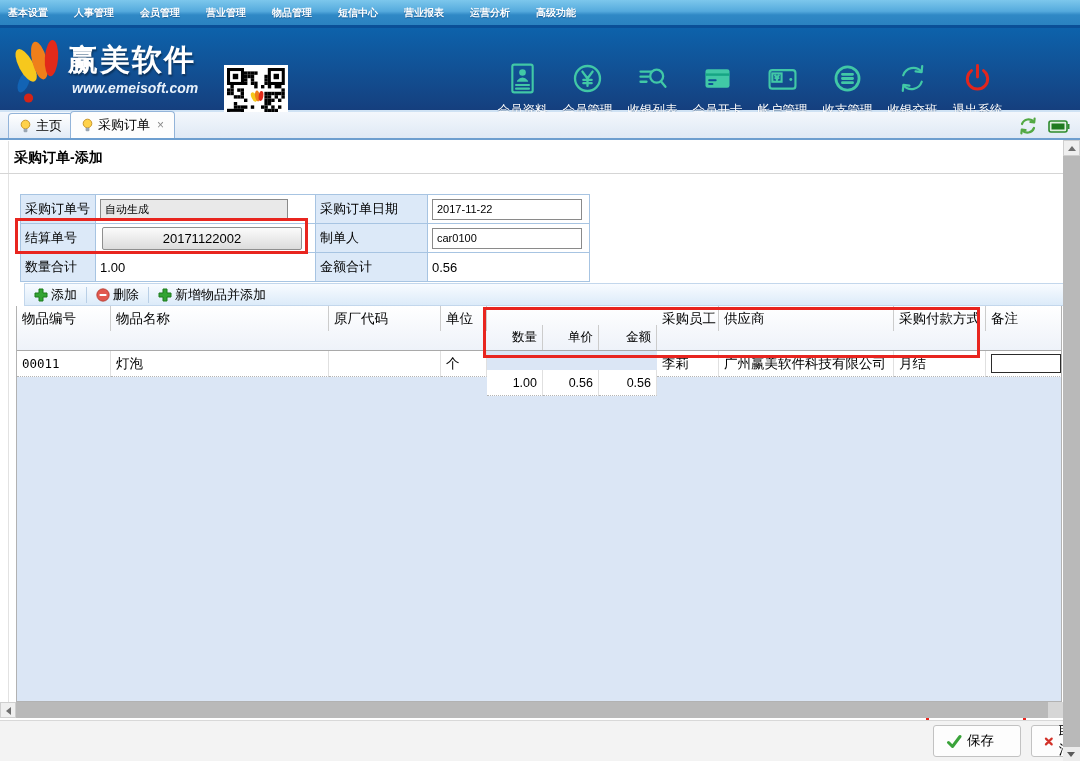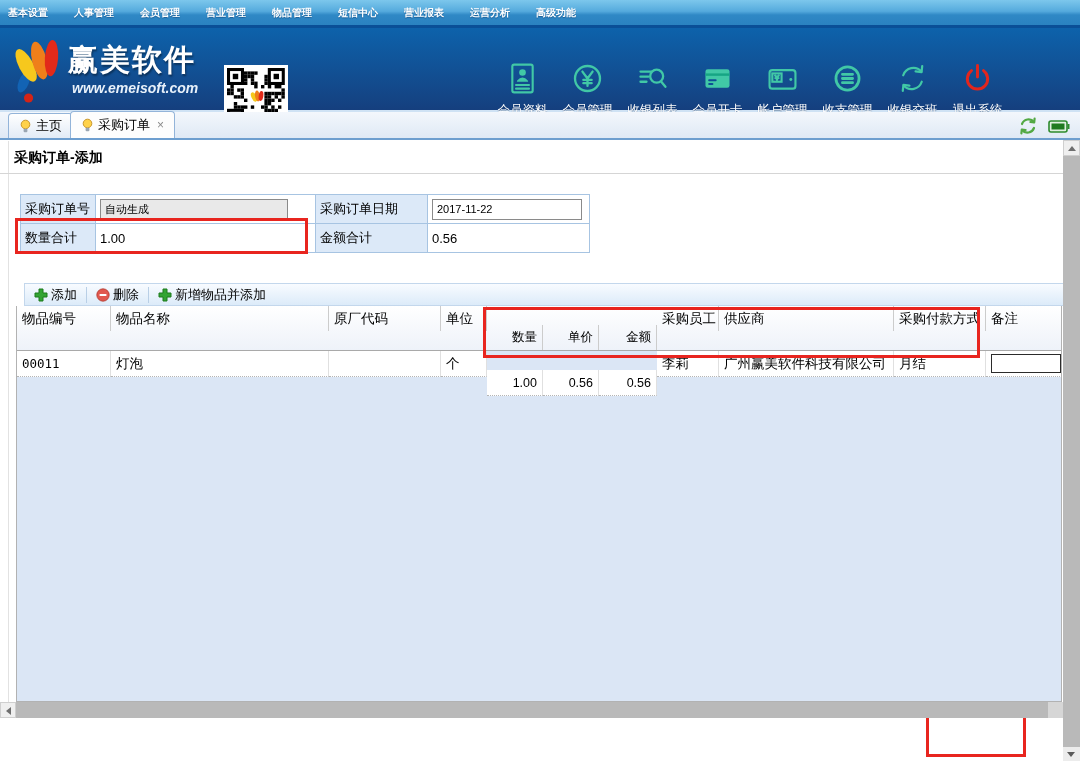--- a/index.html
+++ b/index.html
@@ -334,20 +334,26 @@
 
   <table class="form">
     <tbody>
         <tr>
       <td class="flabel">采购订单号</td>
       <td class="fv1"><input class="fin ro" readonly="" value="自动生成" style=""></td>
       <td class="flabel2">采购订单日期</td>
       <td><input class="fin fin2" value="2017-11-22" style=""></td>
     </tr>
     <tr>
+      <td class="flabel">结算单号</td>
+      <td class="fv1"><button class="fbtn">20171122002</button></td>
+      <td class="flabel2">制单人</td>
+      <td><input class="fin fin2" value="car0100" style=""></td>
+    </tr>
+    <tr>
       <td class="flabel">数量合计</td>
       <td class="fv1">1.00</td>
       <td class="flabel2">金额合计</td>
       <td>0.56</td>
     </tr>
   </tbody>
     </table>
 
   <div class="gridtoolbar">
     <div class="tbitem">
@@ -408,20 +414,34 @@
   <div class="hl hl2"></div>
   <div class="hl hl3"></div>
 
   <div class="hscroll">
     <div class="hs-btn">
         <div class="tri-left"></div>
       </div>
     <div class="hs-thumb"></div>
   </div>
 
+  <div class="footer">
+    <div class="fbtn2 btn-save">
+      <svg width="16" height="15" viewBox="0 0 16 15" fill="none" stroke="#3aa33a" stroke-width="3" stroke-linecap="round" stroke-linejoin="round">
+        <path d="M2.5,8.5 L6.5,12.5 L14,2.5"></path>
+      </svg>
+      <span>保存</span>
+    </div>
+    <div class="fbtn2 btn-cancel">
+      <svg width="15" height="15" viewBox="0 0 15 15" fill="none" stroke="#d23229" stroke-width="3.4" stroke-linecap="round">
+        <path d="M3,3 L12,12 M12,3 L3,12"></path>
+      </svg>
+      <span>取消</span>
+    </div>
+  </div>
 
   <div class="vscroll">
     <div class="vs-btn">
         <div class="tri-up"></div>
       </div>
     <div class="vs-thumb"></div>
   </div>
   <div class="vs-down">
       <div class="tri-down"></div>
     </div>

